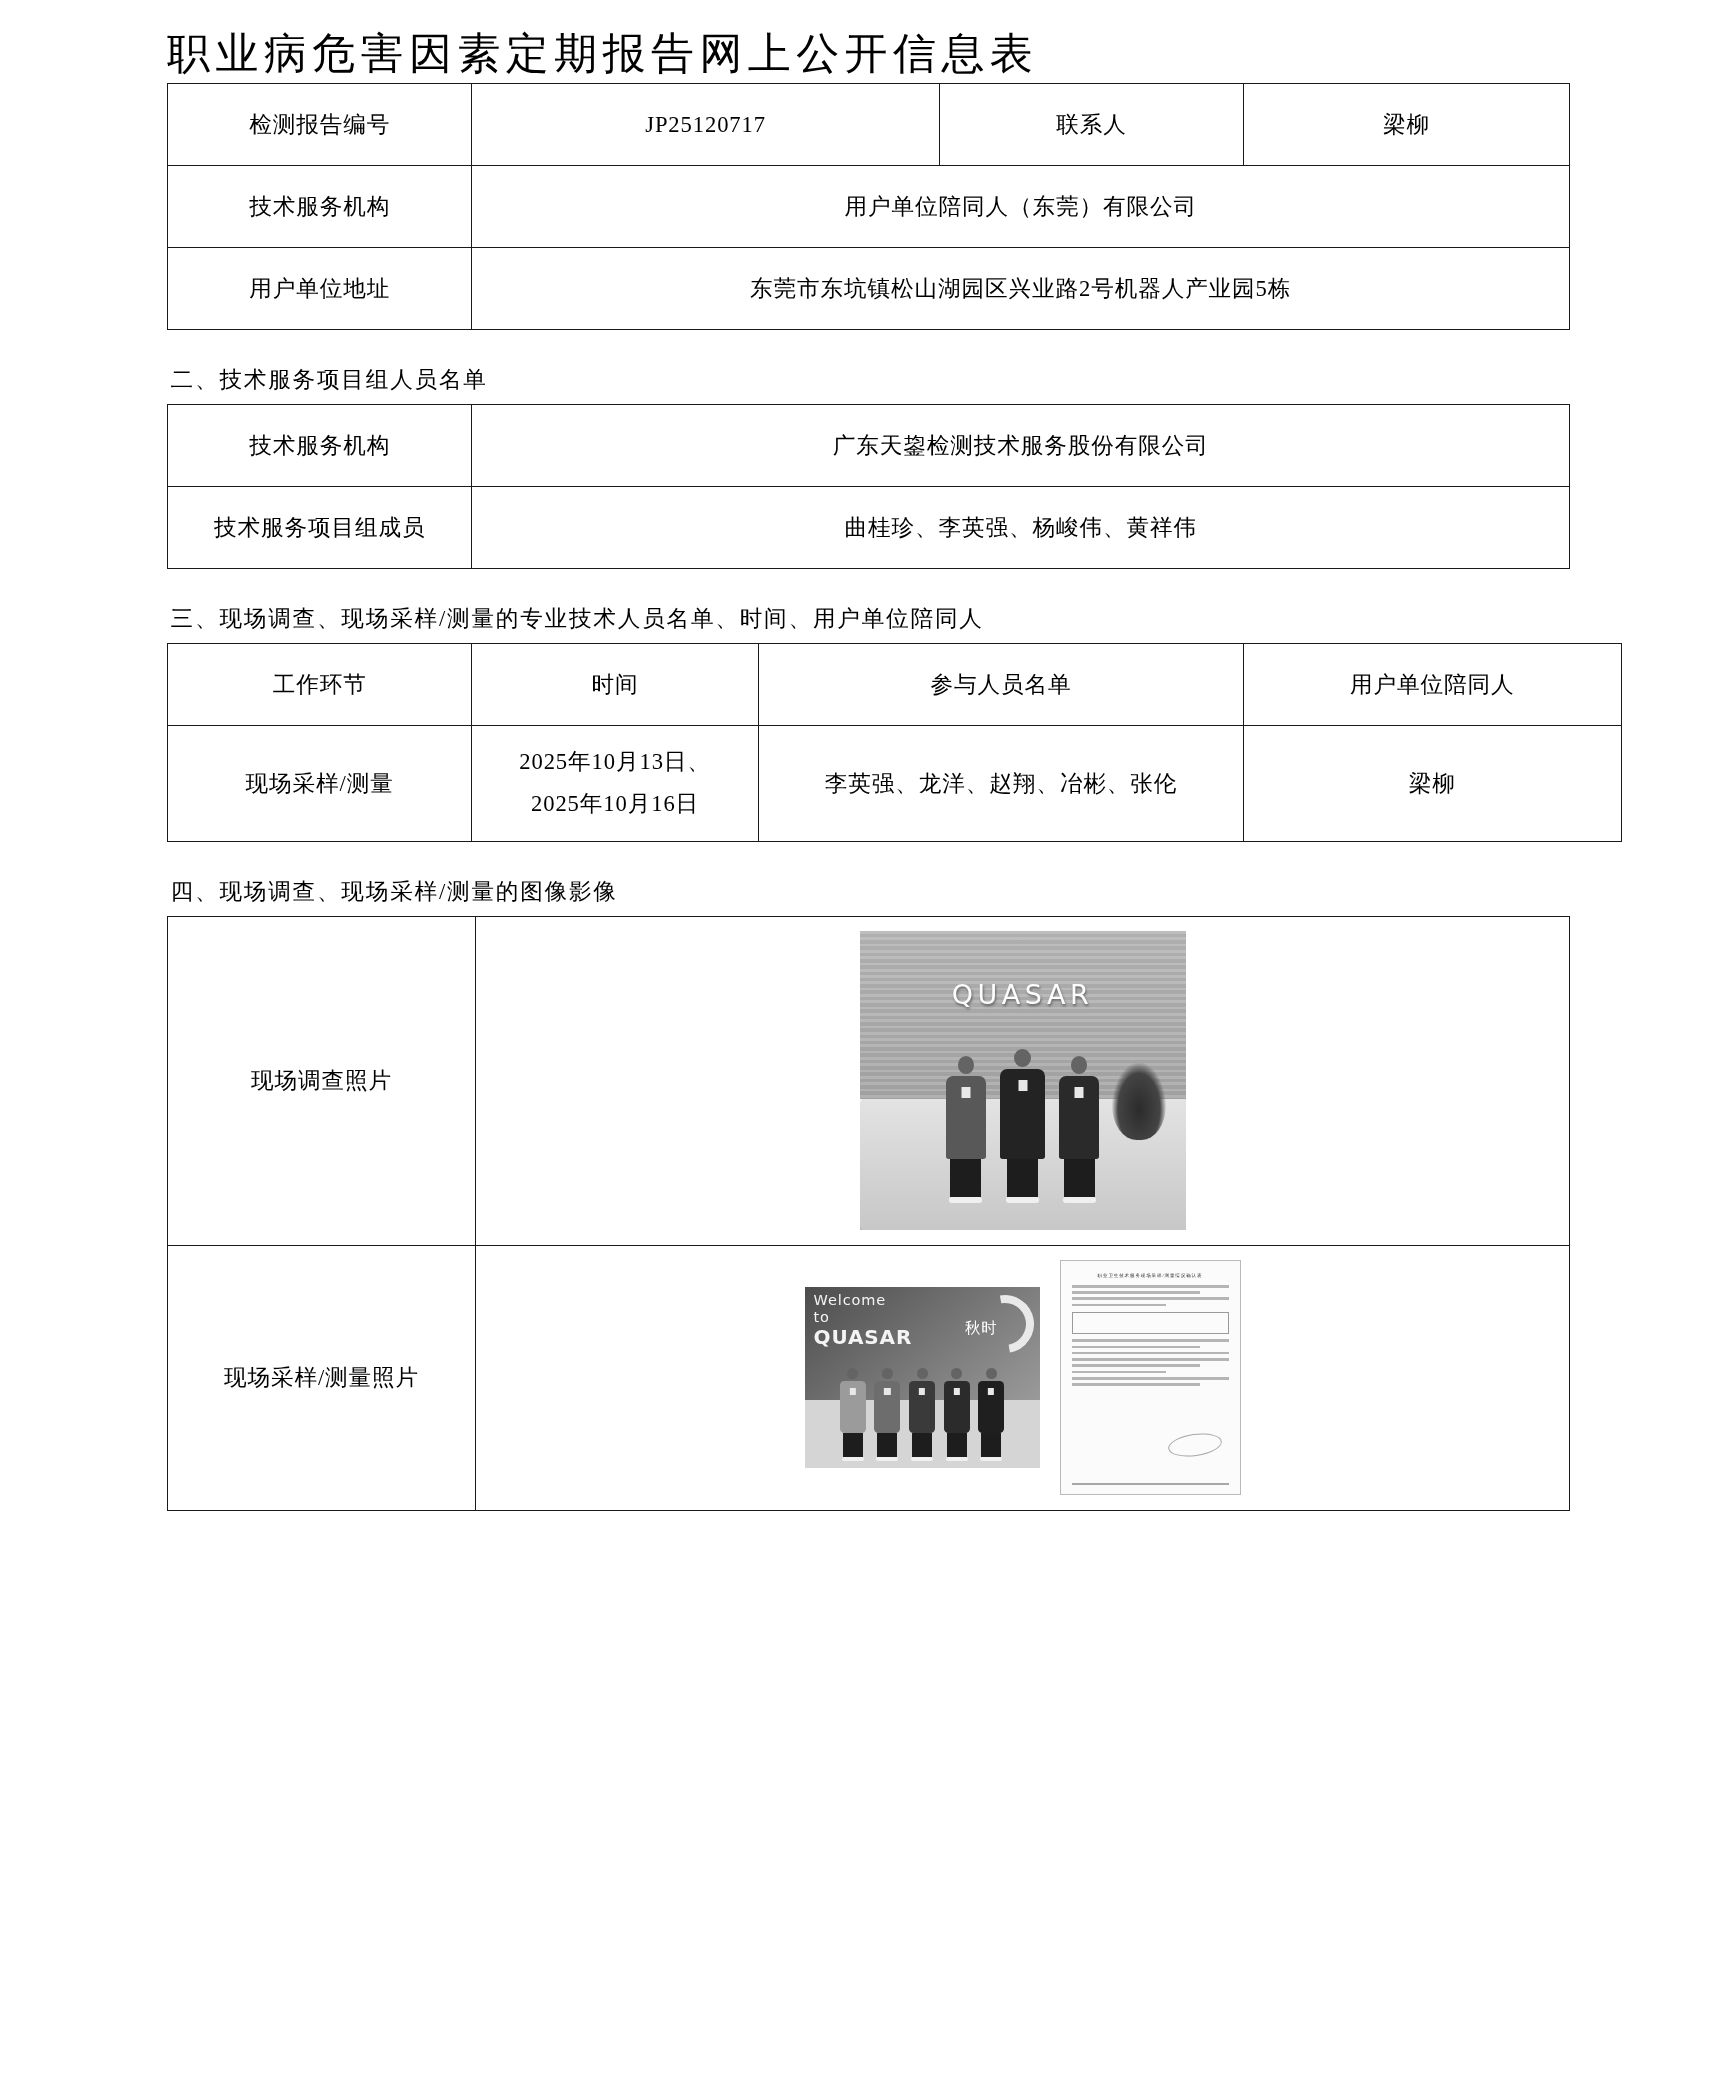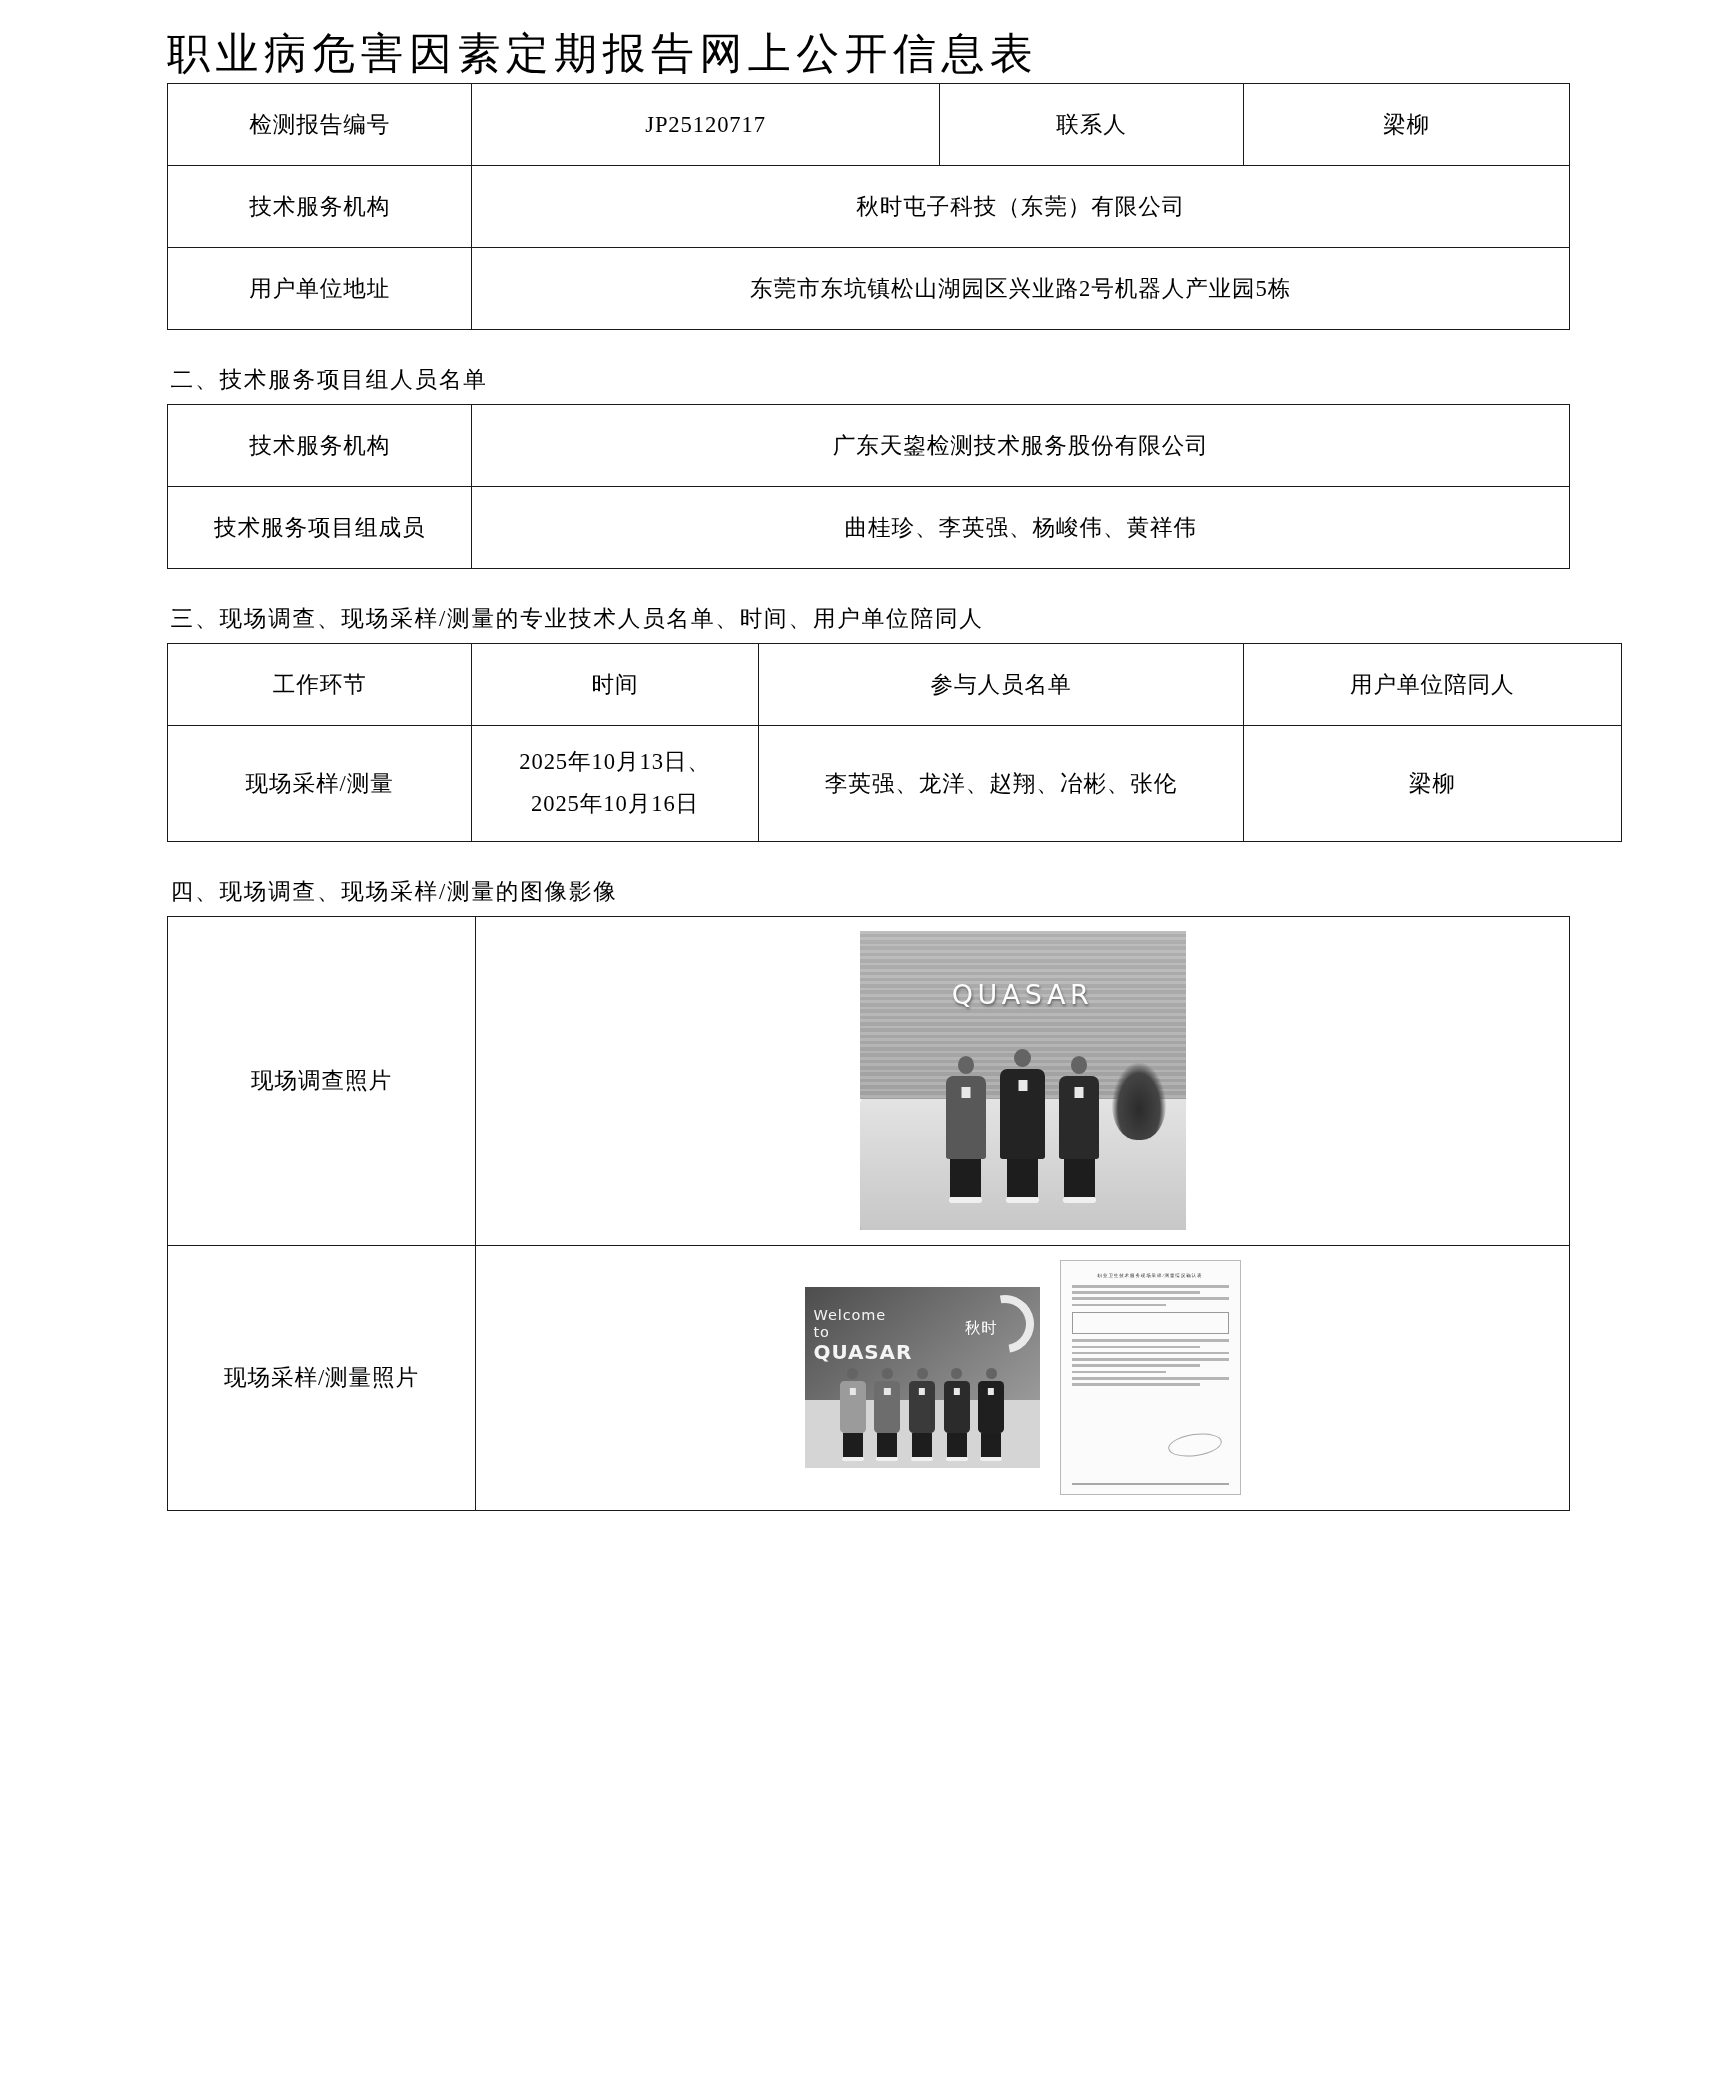--- a/index.html
+++ b/index.html
@@ -171,21 +171,21 @@
     position: relative;
     overflow: hidden;
     filter: grayscale(1);
     background: linear-gradient(#8e8e8e 0 62%, #d5d5d5 62% 100%);
   }
   .photo2 .screen {
     position: absolute; left: 0; top: 0; right: 0; height: 62%;
     background: linear-gradient(140deg, #4d4d4d, #7c7c7c 60%, #9a9a9a);
   }
   .photo2 .welcome {
-    position: absolute; left: 9px; top: 20px;
+    position: absolute; left: 9px; top: 5px;
     font-family: "DejaVu Sans", "Liberation Sans", sans-serif;
     color: #f4f4f4; font-size: 14.5px; line-height: 1.15;
     text-align: left;
   }
   .photo2 .welcome .w2 {
     font-size: 20px; letter-spacing: 0.9px; font-weight: bold;
   }
   .photo2 .cn {
     position: absolute; right: 42px; top: 31px;
     font-size: 15.4px; color: #fff;
@@ -263,21 +263,21 @@
   <table class="doc-table t1">
     <tbody>
         <tr>
       <td class="c-label">检测报告编号</td>
       <td class="c-val1">JP25120717</td>
       <td class="c-label2">联系人</td>
       <td>梁柳</td>
     </tr>
     <tr>
       <td class="c-label">技术服务机构</td>
-      <td colspan="3">秋时屯子科技（东莞）有限公司</td>
+      <td colspan="3">用户单位陪同人（东莞）有限公司</td>
     </tr>
     <tr>
       <td class="c-label">用户单位地址</td>
       <td colspan="3">东莞市东坑镇松山湖园区兴业路2号机器人产业园5栋</td>
     </tr>
   </tbody>
     </table>
 
   <div class="section-heading">二、技术服务项目组人员名单</div>
   <table class="doc-table t2">

